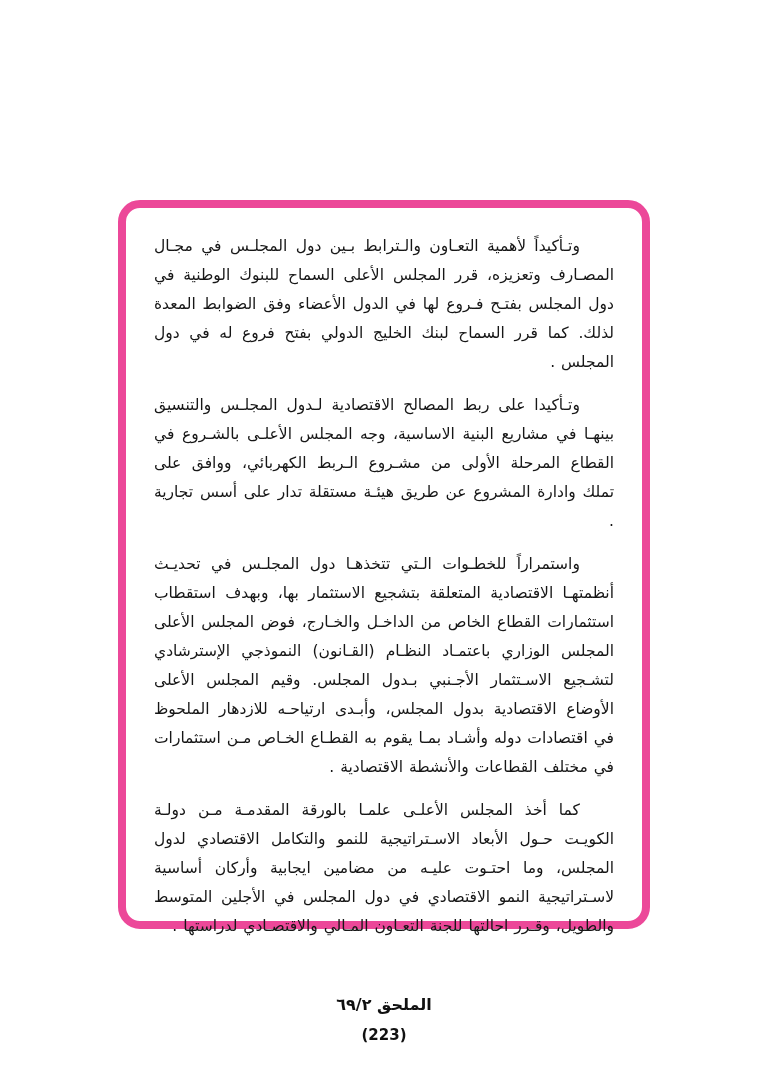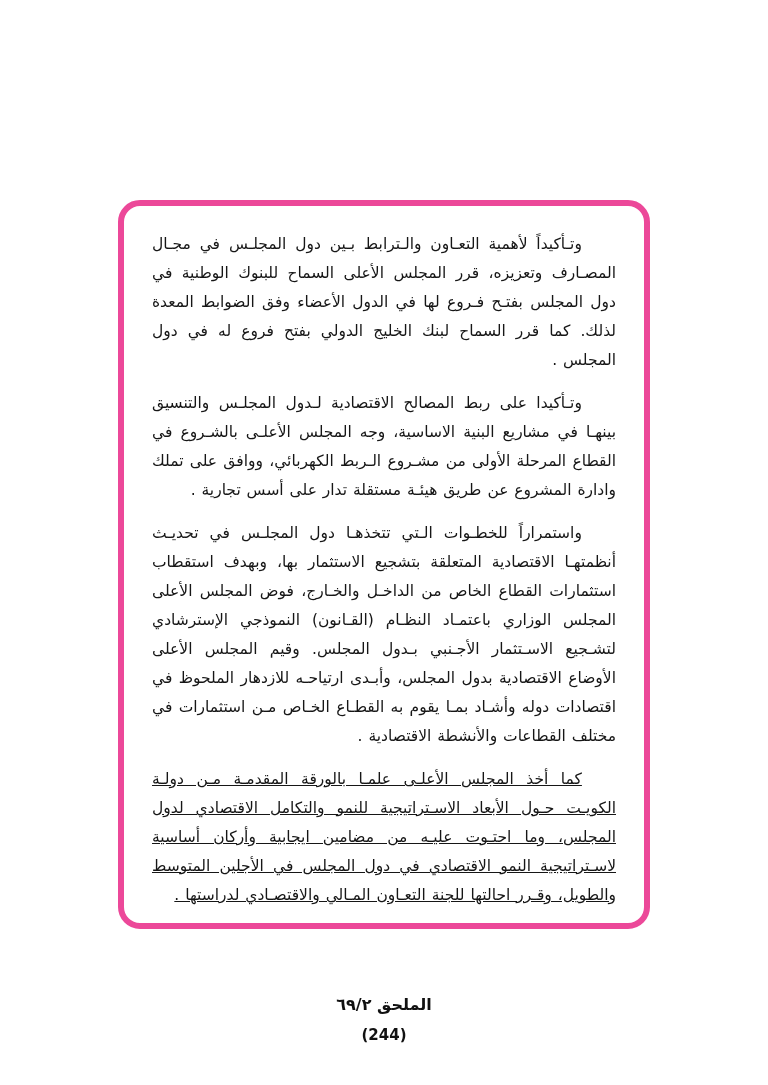--- a/index.html
+++ b/index.html
@@ -16,42 +16,41 @@
       color: #141414;
       overflow: hidden;
       direction: rtl;
     }
     .frame {
       position: absolute;
       top: 200px;
       left: 118px;
       width: 532px;
       height: 729px;
-      border: 6px solid #ec4899;
+      border: 8px solid #ec4899;
       border-radius: 22px;
       box-sizing: border-box;
       padding: 24px 28px 20px 28px;
       background: #ffffff;
     }
     .doc-body {
       direction: rtl;
       text-align: justify;
       text-align-last: right;
       font-size: 15.5px;
       line-height: 29px;
       color: #161616;
     }
     .doc-body p {
       margin: 0 0 14px 0;
       text-indent: 2.2em;
       word-spacing: 1px;
     }
     .doc-body p:last-child {
       margin-bottom: 4px;
-      text-decoration: underline;
     }
     .footer {
       position: absolute;
       left: 0;
       width: 768px;
       text-align: center;
       direction: rtl;
       color: #111111;
     }
     .footer-annex {
@@ -75,15 +74,15 @@
     <div class="doc-body">
       <p>وتـأكيداً لأهمية التعـاون والـترابط بـين دول المجلـس في مجـال المصـارف وتعزيزه، قرر المجلس الأعلى السماح للبنوك الوطنية في دول المجلس بفتـح فـروع لها في الدول الأعضاء وفق الضوابط المعدة لذلك. كما قرر السماح لبنك الخليج الدولي بفتح فروع له في دول المجلس .</p>
       <p>وتـأكيدا على ربط المصالح الاقتصادية لـدول المجلـس والتنسيق بينهـا في مشاريع البنية الاساسية، وجه المجلس الأعلـى بالشـروع في القطاع المرحلة الأولى من مشـروع الـربط الكهربائي، ووافق على تملك وادارة المشروع عن طريق هيئـة مستقلة تدار على أسس تجارية .</p>
       <p>واستمراراً للخطـوات الـتي تتخذهـا دول المجلـس في تحديـث أنظمتهـا الاقتصادية المتعلقة بتشجيع الاستثمار بها، وبهدف استقطاب استثمارات القطاع الخاص من الداخـل والخـارج، فوض المجلس الأعلى المجلس الوزاري باعتمـاد النظـام (القـانون) النموذجي الإسترشادي لتشـجيع الاسـتثمار الأجـنبي بـدول المجلس. وقيم المجلس الأعلى الأوضاع الاقتصادية بدول المجلس،  وأبـدى ارتياحـه للازدهار الملحوظ في اقتصادات دوله  وأشـاد بمـا يقوم به القطـاع الخـاص مـن استثمارات في مختلف القطاعات والأنشطة الاقتصادية .</p>
       <p>كما أخذ المجلس الأعلـى علمـا بالورقة المقدمـة مـن دولـة الكويـت حـول الأبعاد الاسـتراتيجية للنمو والتكامل الاقتصادي لدول المجلس، وما احتـوت عليـه من مضامين ايجابية وأركان أساسية لاسـتراتيجية النمو الاقتصادي في دول المجلس في الأجلين المتوسط والطويل، وقـرر احالتها للجنة التعـاون المـالي والاقتصـادي لدراستها .</p>
     </div>
   </div>
 
   <div class="footer footer-annex">الملحق ٦٩/٢</div>
 
-  <div class="footer footer-page">(244)</div>
+  <div class="footer footer-page">(223)</div>
 
 </div>
 
 </body></html>

